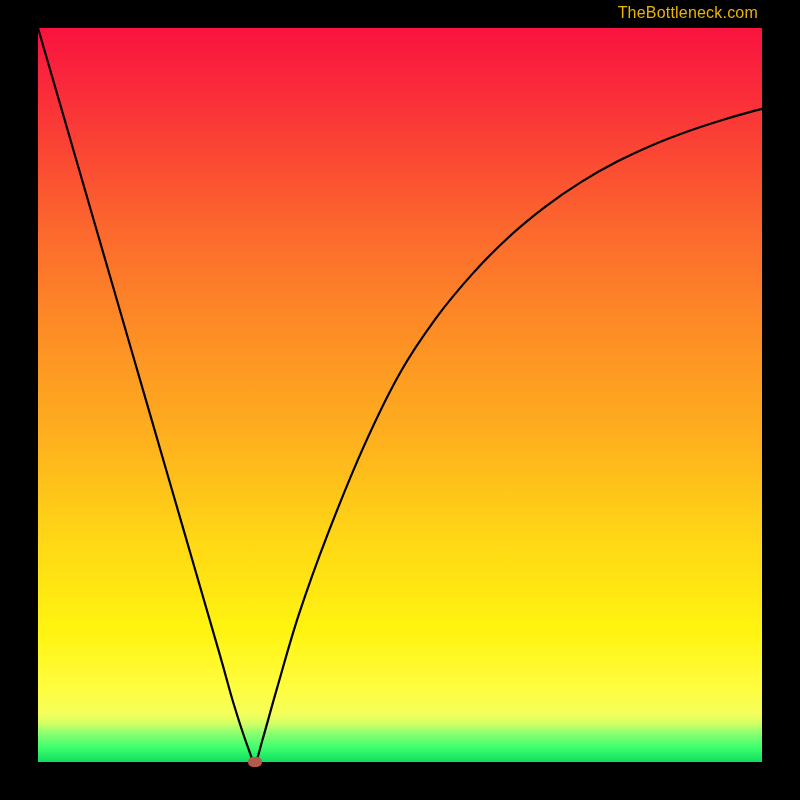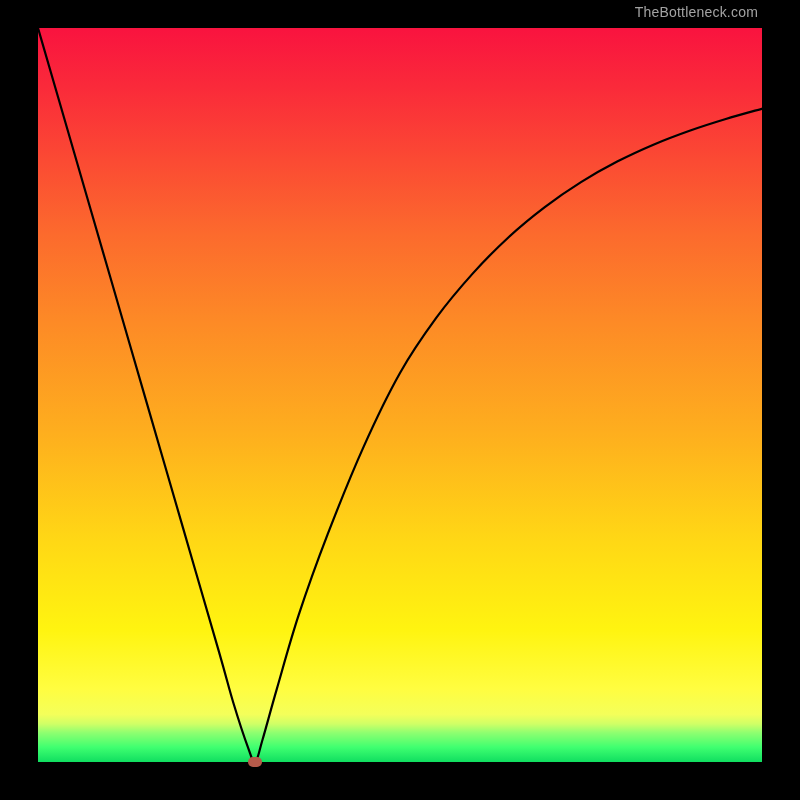--- a/index.html
+++ b/index.html
@@ -39,22 +39,22 @@
       #d0ff66 94.8%,
       #8fff70 96%,
       #3fff70 98%,
       #10de60 100%
     );
   }
   .watermark {
     position: absolute;
     top: 4px;
     right: 42px;
-    color: #a3a3a3;
-    font-size: 14px;
+    color: #eab308;
+    font-size: 16px;
     font-weight: 500;
     letter-spacing: 0.2px;
     user-select: none;
   }
   svg.curve {
     position: absolute;
     left: 0;
     top: 0;
     width: 724px;
     height: 734px;

